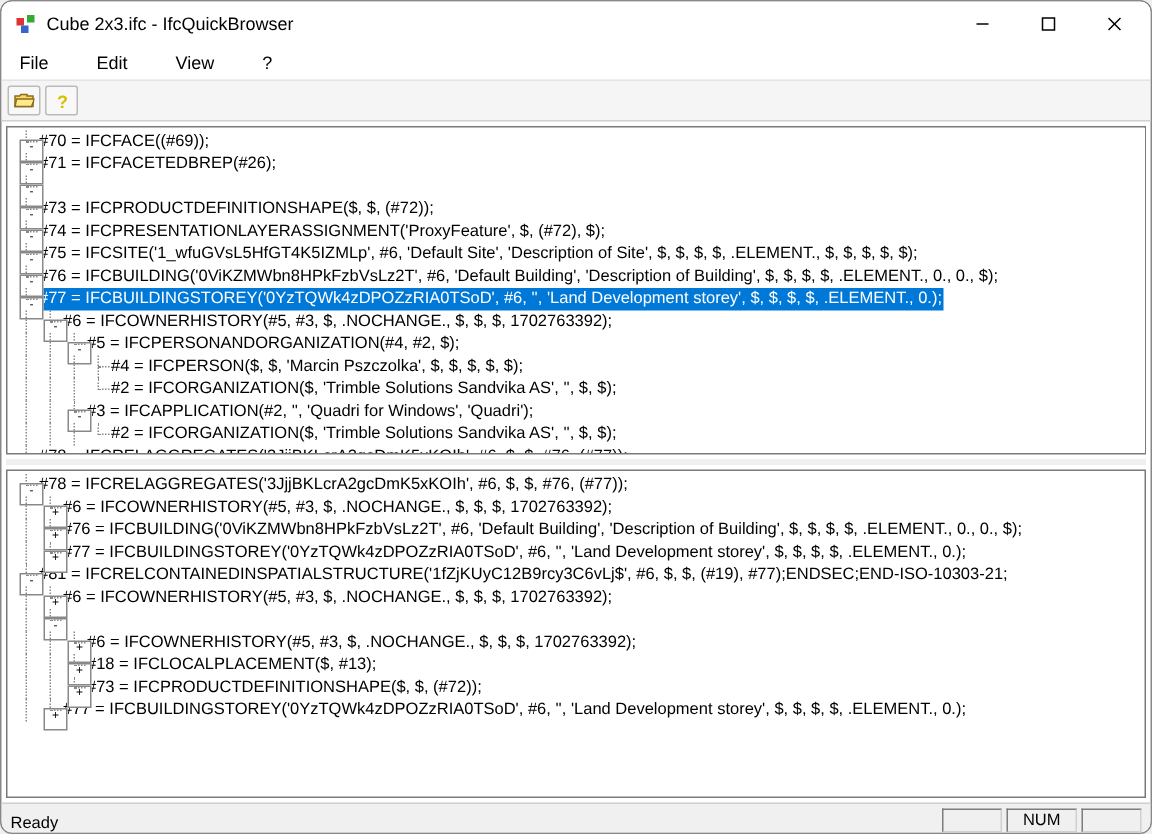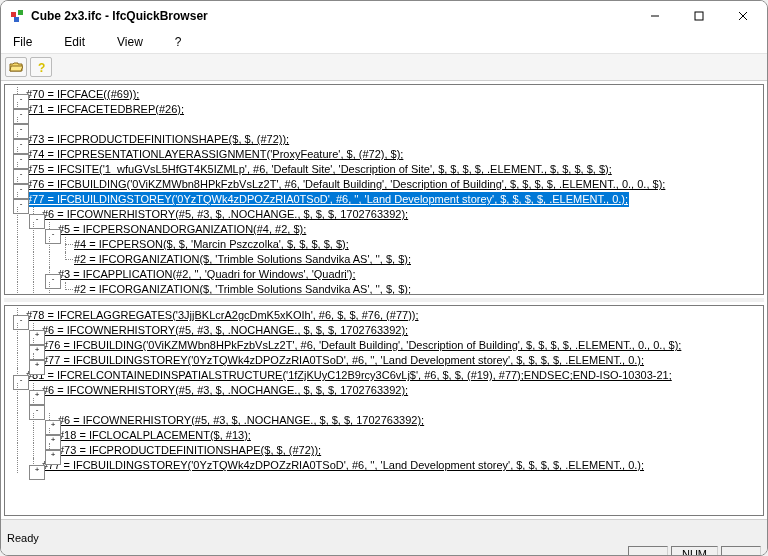--- a/index.html
+++ b/index.html
@@ -1,40 +1,40 @@
 <!DOCTYPE html>
 <html><head>
 <meta charset="utf-8">
 <style>
 * { box-sizing: border-box; margin: 0; padding: 0; }
 html, body { width: 768px; height: 556px; font-family: 'Segoe UI', Tahoma, sans-serif; font-size: 11px; background: #f0f0f0; overflow: hidden; }
 .window { width: 100%; height: 100%; background: #fff; border: 1px solid #888; border-radius: 8px; display: flex; flex-direction: column; overflow: hidden; }
-.titlebar { height: 30px; display: flex; align-items: center; padding: 0 2px 0 8px; background: #fff; font-weight: bold; }
+.titlebar { height: 30px; display: flex; align-items: center; padding: 0 2px 0 8px; background: #fff; }
 .titlebar .app-icon { width: 16px; height: 16px; margin-right: 6px; }
 .titlebar .title { font-size: 12px; flex: 1; color: #000; }
 .wbtns { display: flex; }
 .wbtn { width: 44px; height: 28px; display: flex; align-items: center; justify-content: center; font-size: 12px; }
 .wbtn svg { width: 10px; height: 10px; }
 .menubar { display: flex; padding: 2px 4px; background: #fff; gap: 16px; }
 .menubar span { padding: 2px 8px; font-size: 12px; }
 .toolbar { display: flex; padding: 3px 4px; background: #f5f5f5; border-top: 1px solid #e4e4e4; border-bottom: 1px solid #d0d0d0; gap: 3px; align-items: center; }
 .tbbtn { width: 22px; height: 20px; display: inline-flex; align-items: center; justify-content: center; border: 1px solid #bbb; background: #f8f8f8; border-radius: 2px; }
 .panes { flex: 1; display: flex; flex-direction: column; overflow: hidden; padding: 3px; gap: 3px; }
 .pane { flex: 1; border: 1px solid #7a7a7a; background: #fff; overflow: auto; padding: 2px 0; font-family: 'Segoe UI', Tahoma, sans-serif; }
 .splitter { height: 4px; background: #f0f0f0; cursor: row-resize; }
 .row { white-space: nowrap; padding: 0 4px; line-height: 15px; display: flex; align-items: center; }
 .row .conn { display: inline-flex; flex-shrink: 0; }
 .row .conn span { display: inline-block; width: 16px; height: 15px; position: relative; }
-.row .text { color: #000; padding: 0 1px; text-decoration: underline; }
+.row .text { color: #000; padding: 0 1px; }
 .row.sel .text { background: #0078d7; color: #fff; }
 .conn .v::before { content: ''; position: absolute; left: 8px; top: 0; bottom: 0; width: 0; border-left: 1px dotted #888; }
 .conn .vt::before { content: ''; position: absolute; left: 8px; top: 0; height: 8px; border-left: 1px dotted #888; }
 .conn .h::after { content: ''; position: absolute; left: 8px; top: 7px; width: 8px; border-top: 1px dotted #888; }
 .conn .box { position: absolute; left: 4px; top: 3px; width: 9px; height: 9px; border: 1px solid #888; background: #fff; font-size: 8px; line-height: 7px; text-align: center; color: #000; }
-.statusbar { height: 36px; display: flex; align-items: center; padding: 0 6px; font-size: 11px; border-top: 1px solid #d0d0d0; background: #f0f0f0; }
+.statusbar { height: 20px; display: flex; align-items: flex-end; padding: 0 6px; font-size: 11px; border-top: 1px solid #d0d0d0; background: #f0f0f0; }
 .statusbar .spacer { flex: 1; }
 .statusbar .cell { border: 1px inset #d0d0d0; padding: 0 10px; margin-left: 3px; height: 16px; line-height: 14px; margin-top: 33px; }
 .pane::-webkit-scrollbar { width: 16px; height: 16px; }
 .pane::-webkit-scrollbar-track { background: #f0f0f0; }
 .pane::-webkit-scrollbar-thumb { background: #c8c8c8; border: 1px solid #a8a8a8; }
 </style>
 </head>
 <body>
 
 <div class="window">

